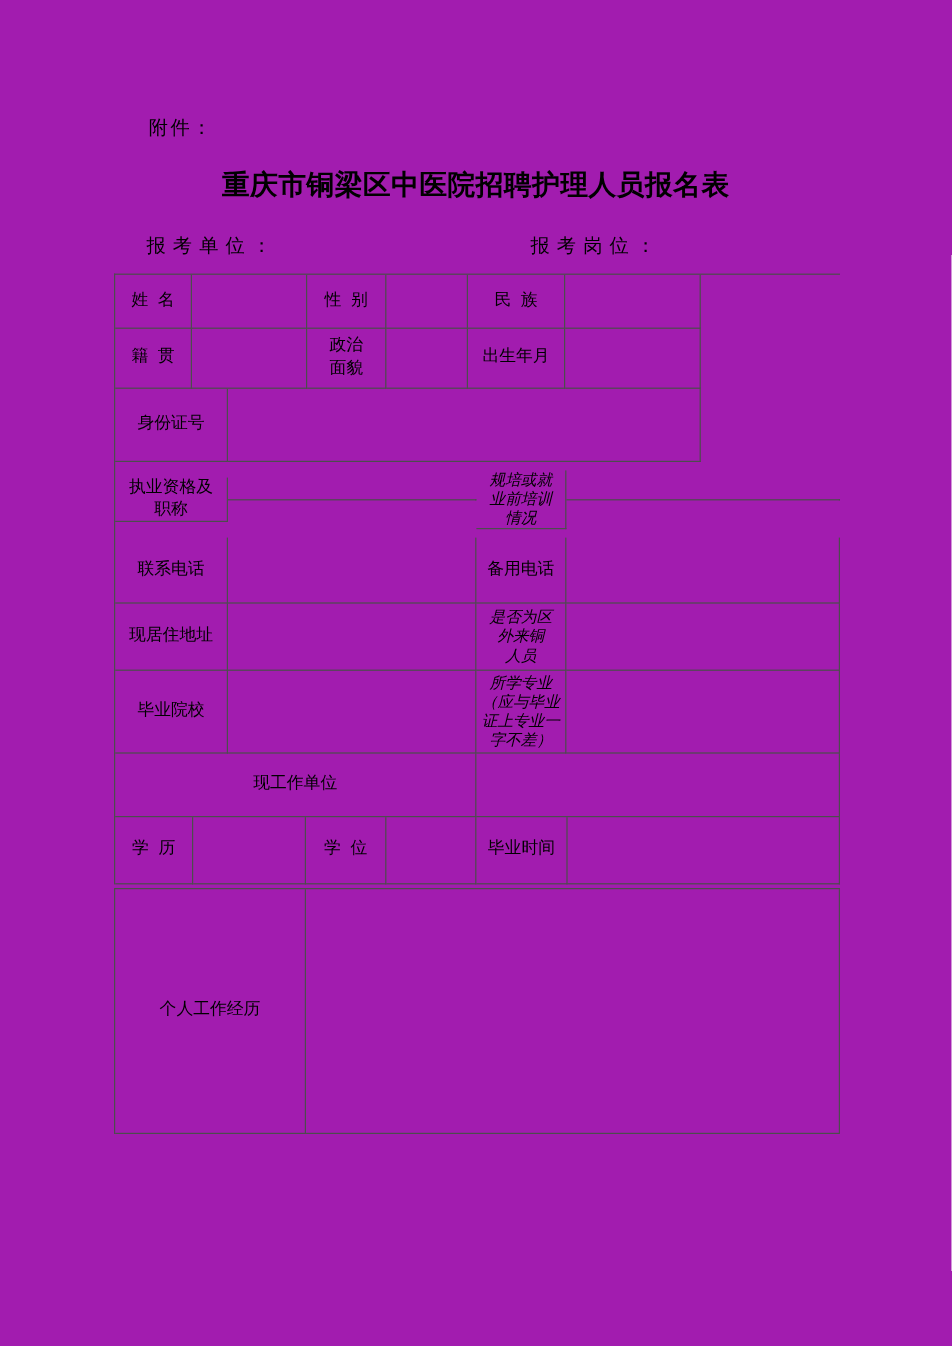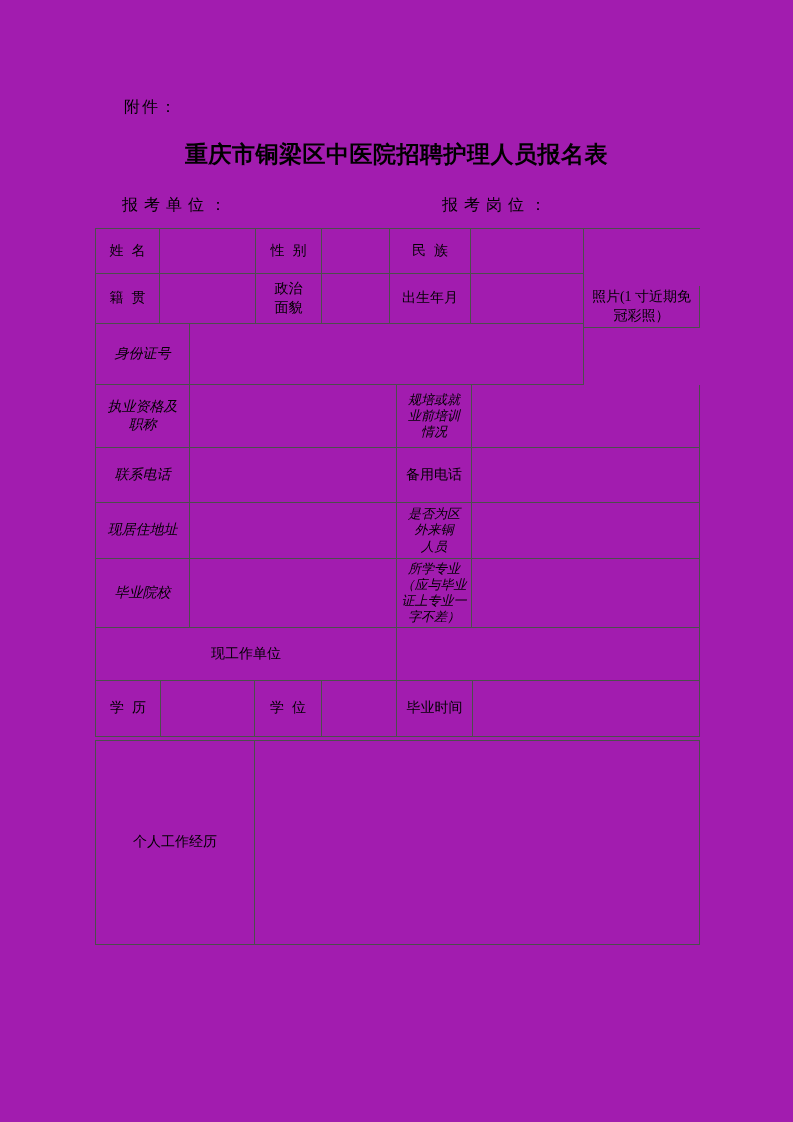--- a/index.html
+++ b/index.html
@@ -39,25 +39,25 @@
     text-align: center; font-size: 14px; line-height: 1.3;
     white-space: pre-line; overflow: hidden;
   }
   .fill { flex: 1 1 auto; }
   .sm { font-size: 13px; line-height: 1.25; font-style: italic; }
   .sp2 { letter-spacing: 8px; padding-left: 8px; }  
 
   .band { display: flex; height: 156px; align-items: center; }
   .band-left { width: 488px; display: flex; flex-direction: column; }
   .r1 { height: 45px; } .r2 { height: 50px; } .r3 { height: 61px; }
-  .r4 { height: 63px; } .r5 { height: 55px; } .r6 { height: 56px; }
+  .r4 { height: 63px; align-items: center; } .r5 { height: 55px; } .r6 { height: 56px; }
   .r7 { height: 69px; } .r8 { height: 56px; } .r9 { height: 53px; }
 
   .w64 { width: 64px; } .w96 { width: 96px; } .w66 { width: 66px; }
-  .w68 { width: 68px; } .w81 { width: 81px; } .w94 { width: 94px; font-style: italic; }
+  .w68 { width: 68px; } .w81 { width: 81px; } .w94 { width: 94px; }
   .w207 { width: 207px; } .w75 { width: 75px; } .w65 { width: 65px; }
   .w67 { width: 67px; } .w76 { width: 76px; } .w301 { width: 301px; }
   .w159 { width: 159px; }
   .photo { flex: 1 1 auto; padding: 2px; }
 </style>
 </head>
 <body>
 
 <div class="page">
 
@@ -94,24 +94,20 @@
           <div class="cell w68"></div>
           <div class="cell w81">出生年月</div>
           <div class="cell fill"></div>
         </div>
 
         <div class="row r3">
           <div class="cell w94">身份证号</div>
           <div class="cell fill"></div>
         </div>
 
-      </div>
-      <div class="cell photo">
-        <span>照片(1 寸近期免
-冠彩照）</span>
       </div>
     </div>
 
     <div class="row r4">
       <div class="cell w94">执业资格及
 职称</div>
       <div class="cell w207"></div>
       <div class="cell w75 sm">规培或就
 业前培训
 情况</div>

